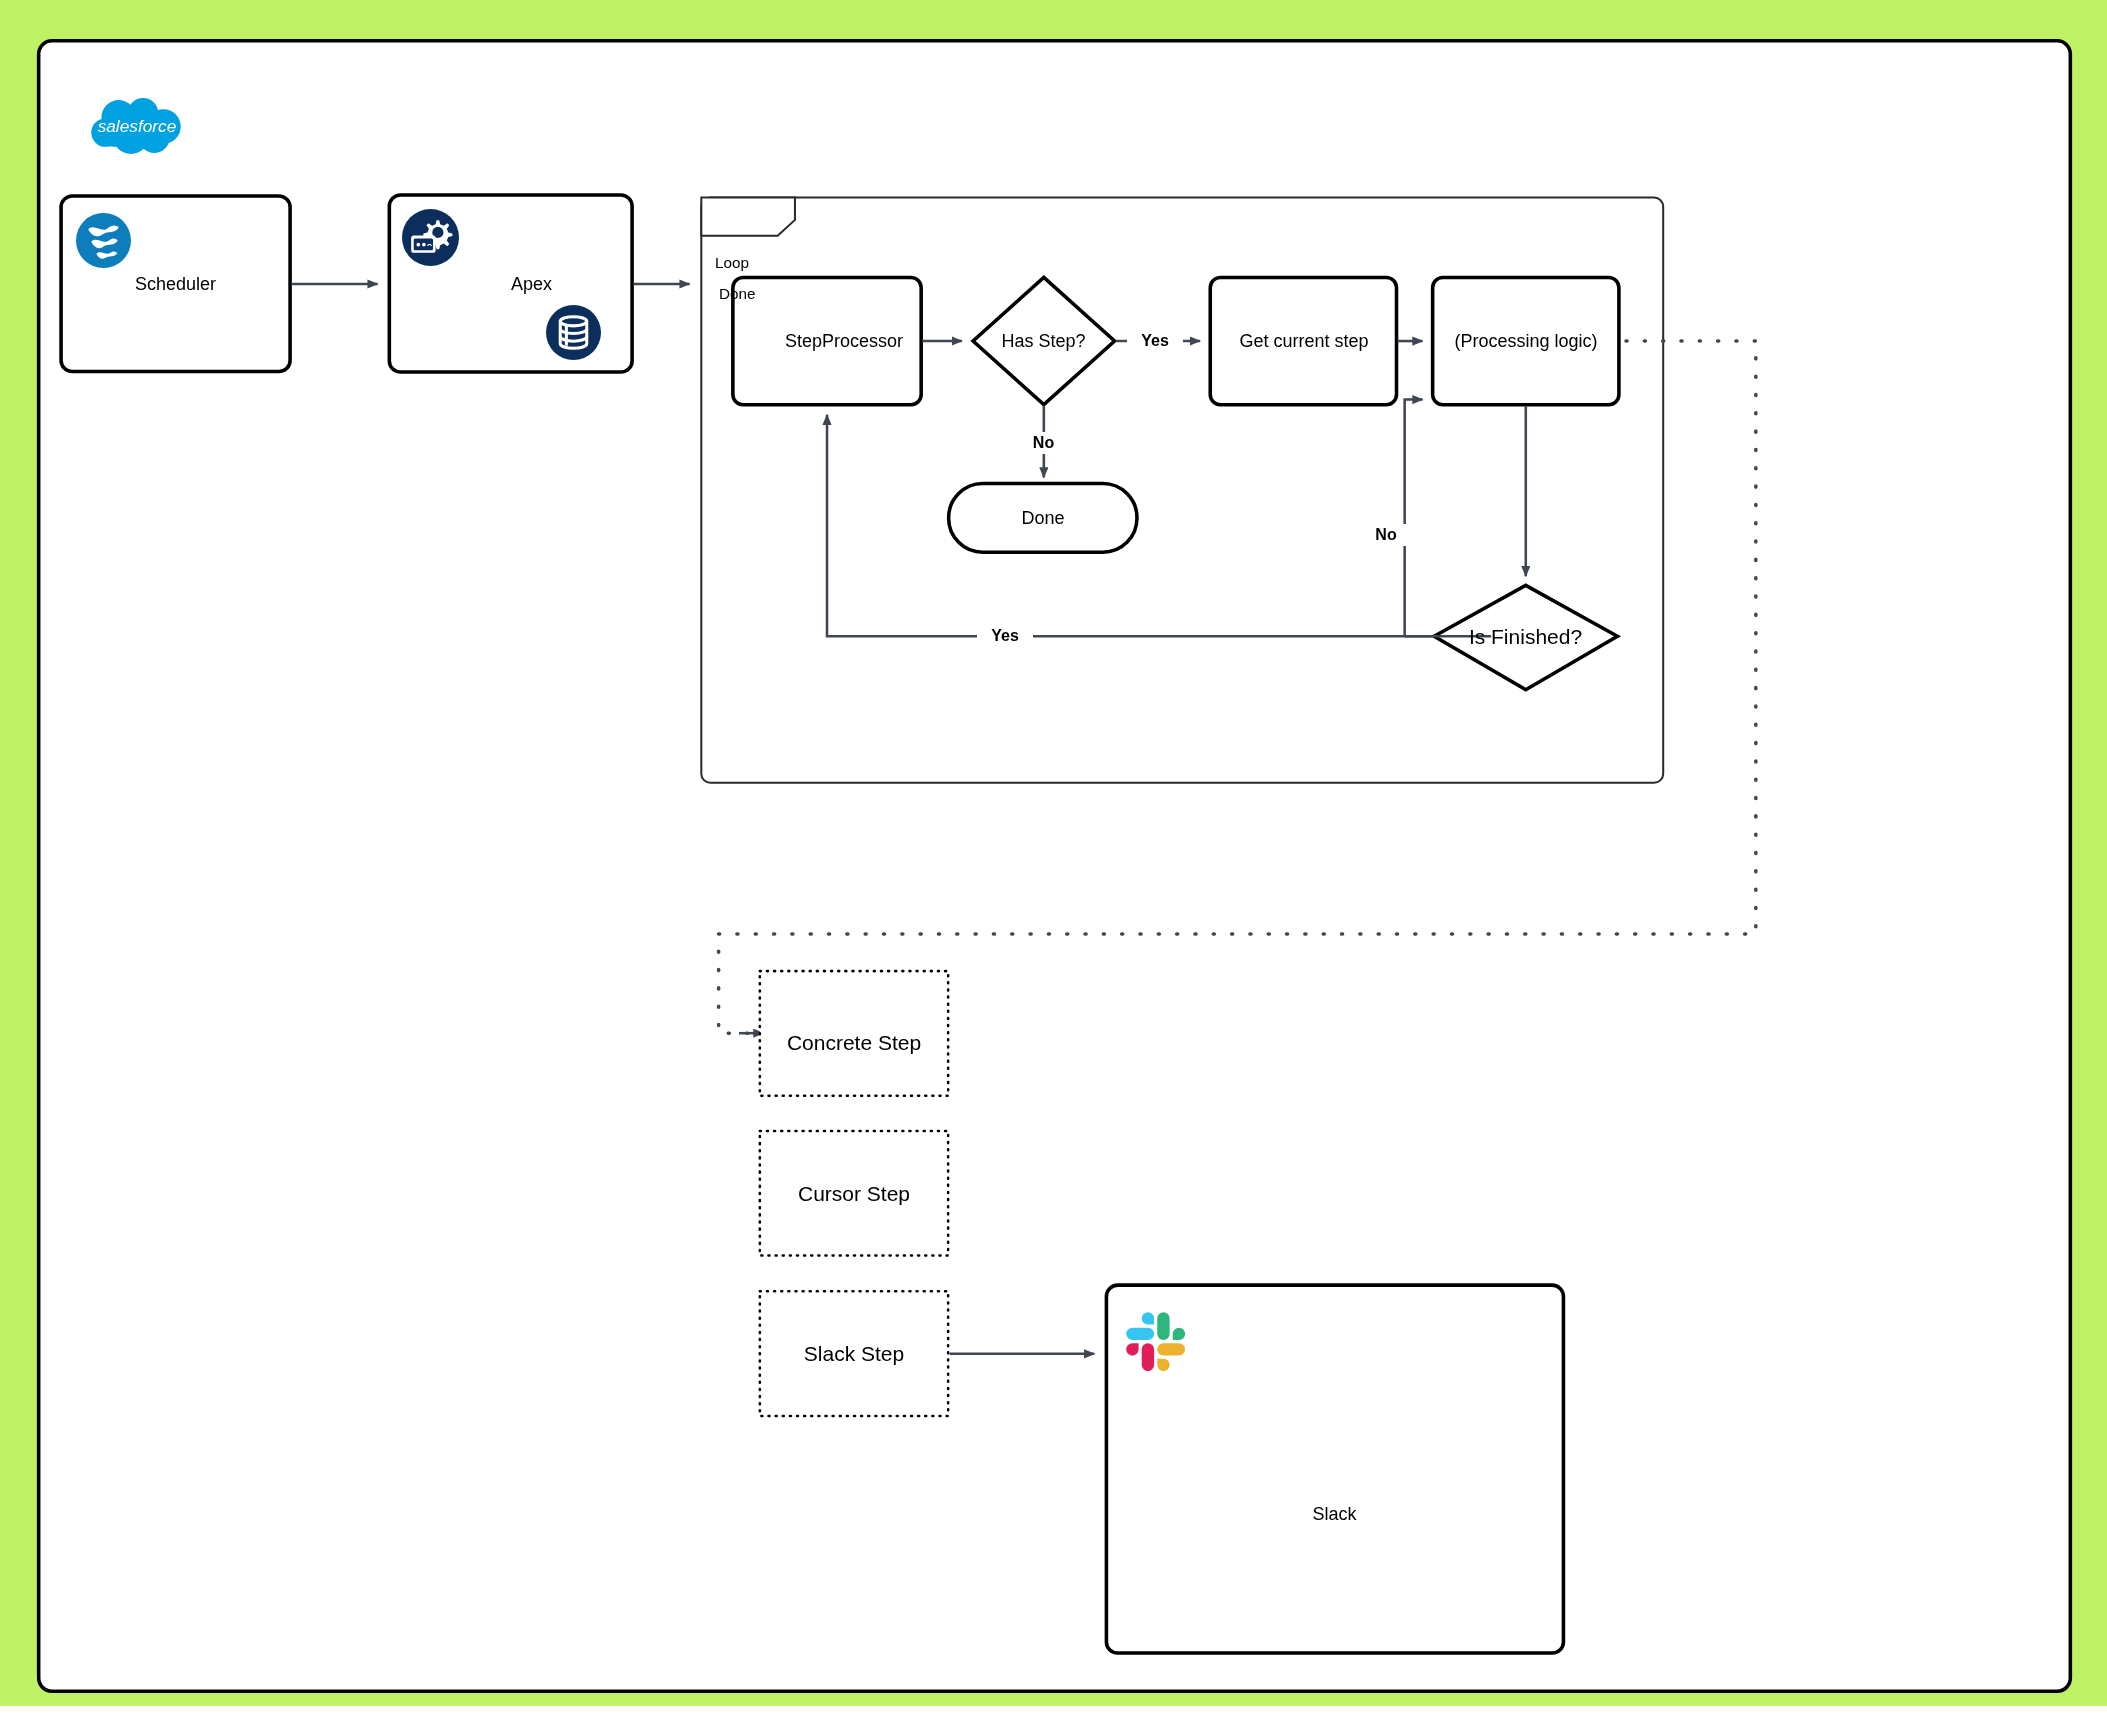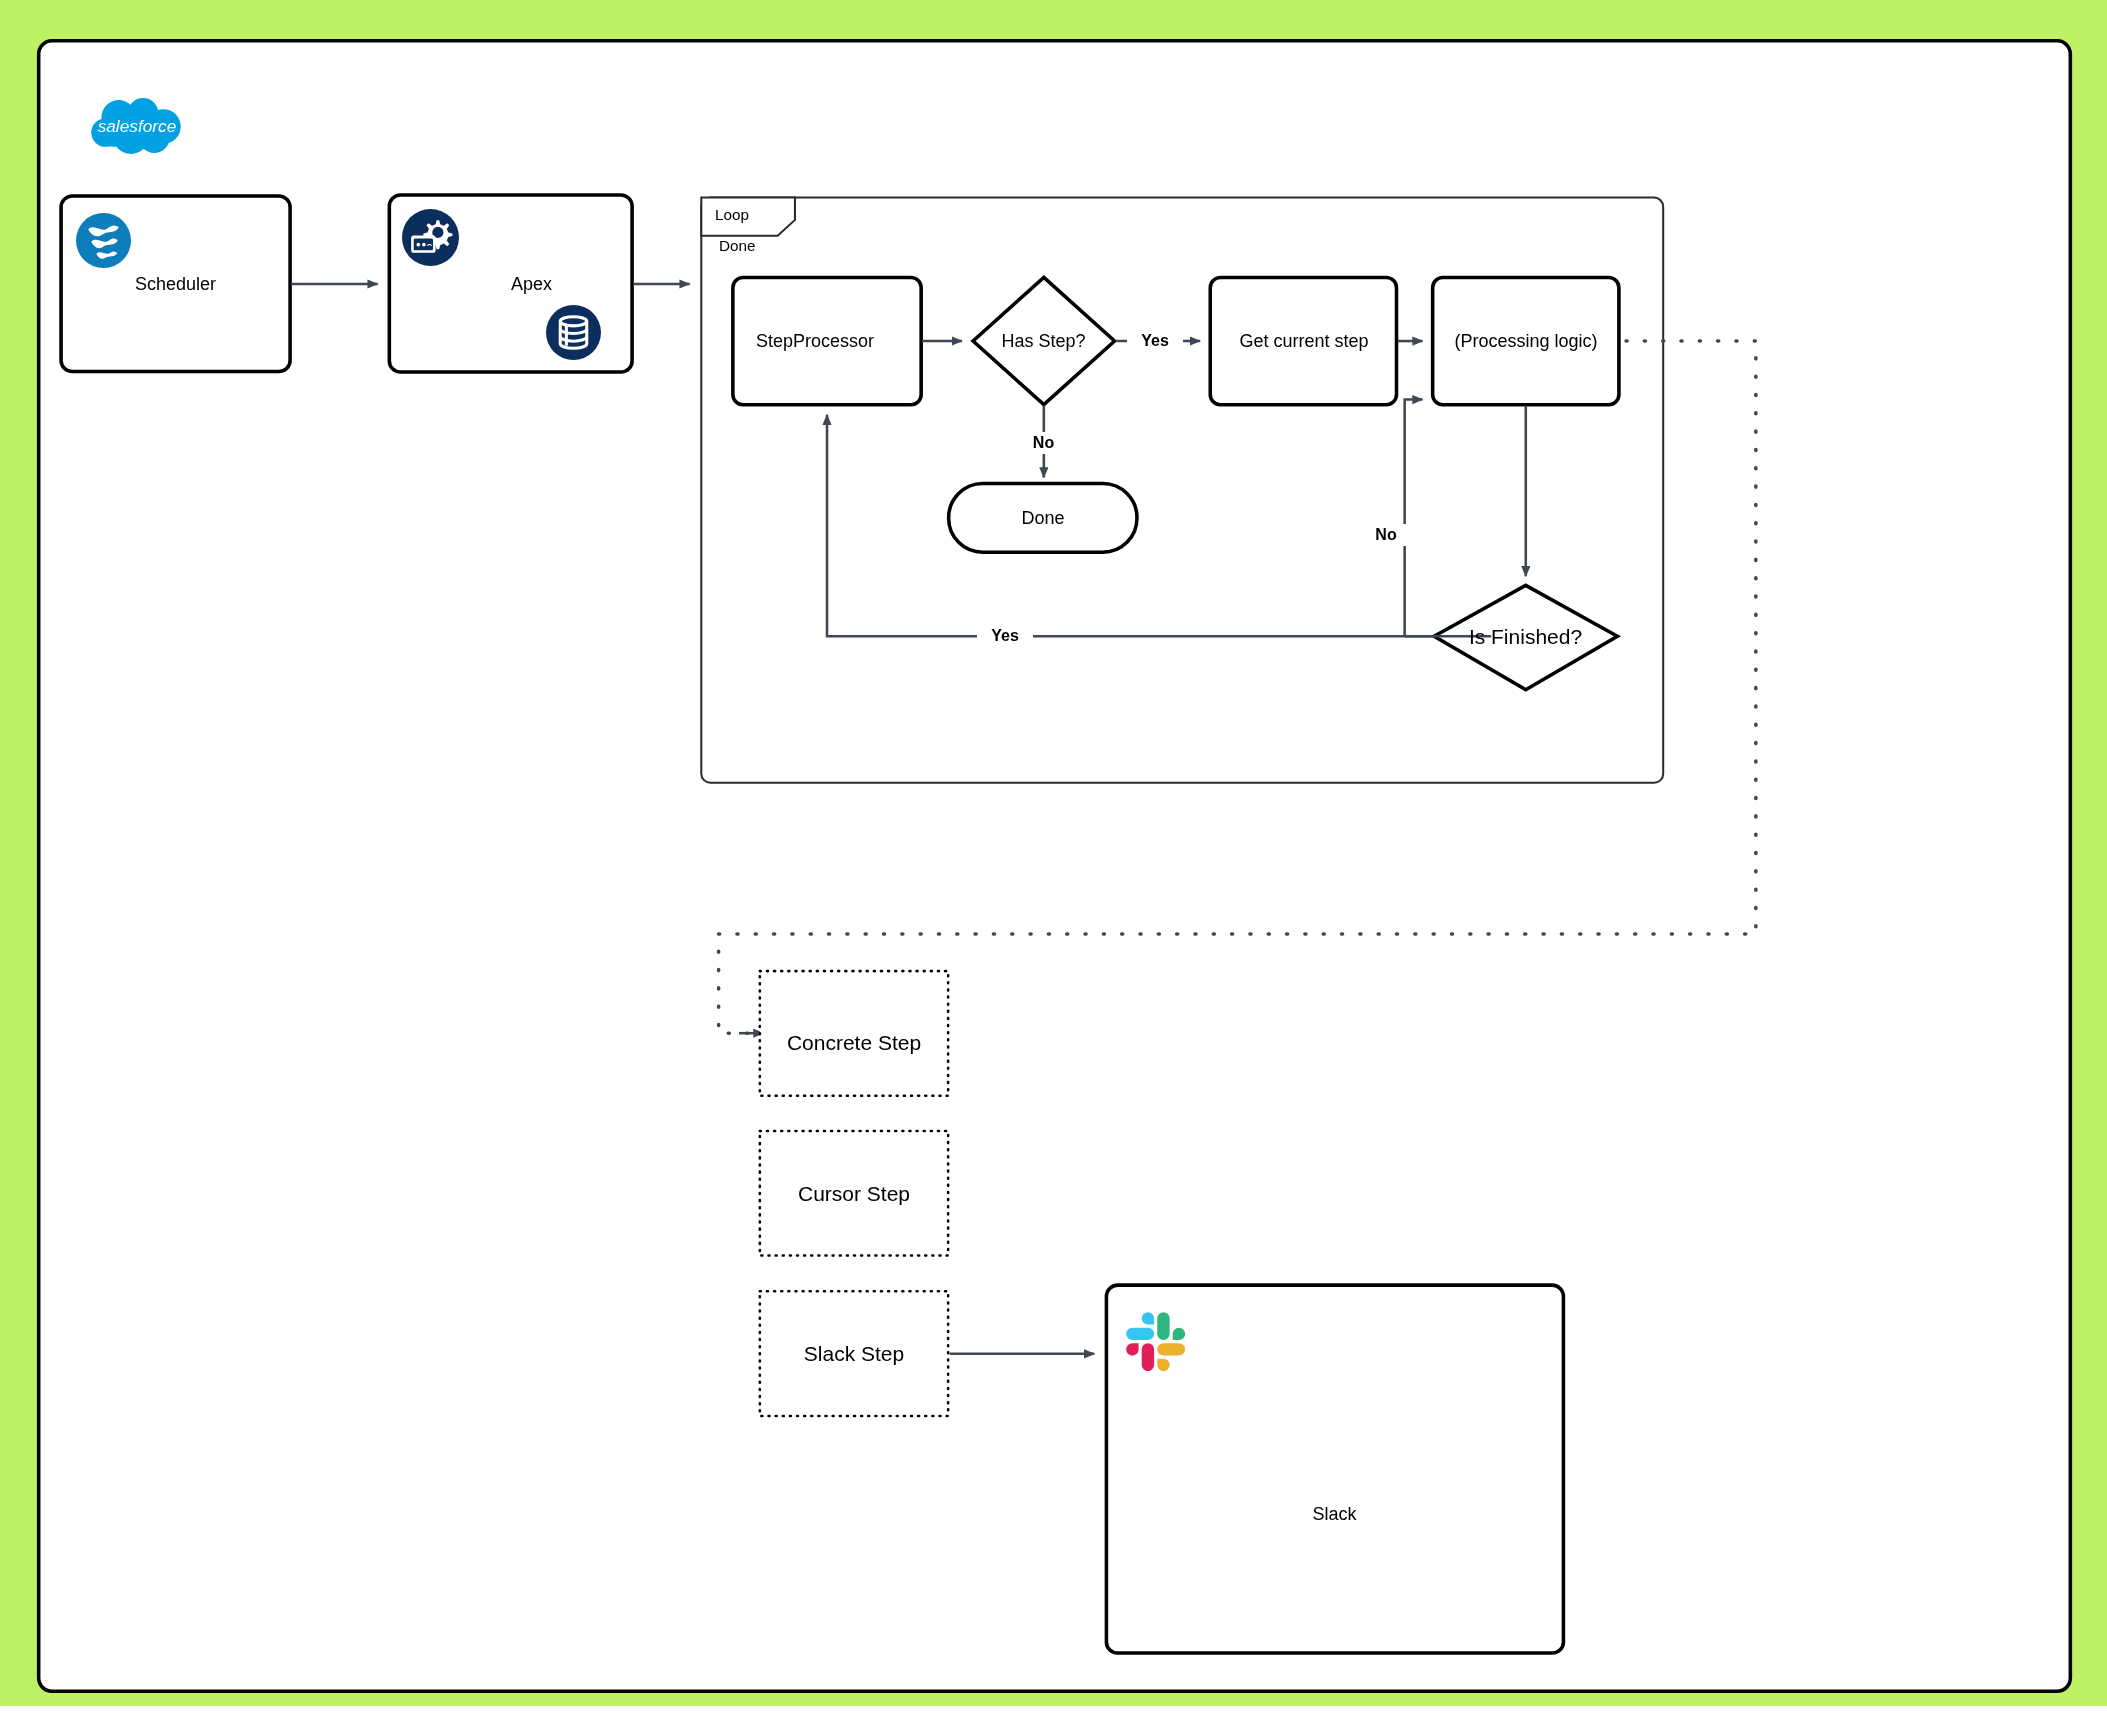--- a/index.html
+++ b/index.html
@@ -27,21 +27,21 @@
     align-items: center;
     justify-content: center;
     text-align: center;
     color: #000000;
     font-family: "Liberation Sans", sans-serif;
     pointer-events: none;
     line-height: 1.35;
   }
   .lbl-36 { font-size: 18px; }
   .lbl-33 { font-size: 21px; }
-  .lbl-30 { font-size: 15.3px; }
+  .lbl-30 { font-size: 15.3px; margin-top: 48px; }
   .lbl-28 { font-size: 16px; font-weight: bold; }
   .icon-abs { position: absolute; }
 </style>
 </head>
 <body>
 
 <div id="canvas">
 
   <svg id="svg-layer" viewBox="0 0 4142 3401" xmlns="http://www.w3.org/2000/svg">
     <defs>
@@ -171,21 +171,21 @@
   </div>
 
   <div class="node-label lbl-36" style="left:61px; top:270px; width:229px; height:27.5px;">Scheduler</div>
 
   <div class="node-label lbl-36" style="left:389px; top:270px; width:243px; height:27.5px;padding-left:21px;">Apex</div>
 
   <div class="node-label lbl-30" style="left:715px; top:200px; width:71px; height:30.5px; justify-content:flex-start;">Loop</div>
 
   <div class="node-label lbl-30" style="left:719px; top:234px; width:102px; height:25.4px; justify-content:flex-start;">Done</div>
 
-  <div class="node-label lbl-36" style="left:721px; top:328px; width:188px; height:25.4px;">StepProcessor</div>
+  <div class="node-label lbl-36" style="left:750px; top:328px; width:188px; height:25.4px;">StepProcessor</div>
 
   <div class="node-label lbl-36" style="left:973px; top:328px; width:141px; height:25.4px;">Has Step?</div>
 
   <div class="node-label lbl-36" style="left:949px; top:505px; width:188px; height:25.4px;">Done</div>
 
   <div class="node-label lbl-36" style="left:1226px; top:309px; width:156px; height:64px;">Get current step</div>
 
   <div class="node-label lbl-36" style="left:1448px; top:309px; width:156px; height:64px;">(Processing logic)</div>
 
   <div class="node-label lbl-33" style="left:1444px; top:625px; width:163px; height:23.4px;">Is Finished?</div>

